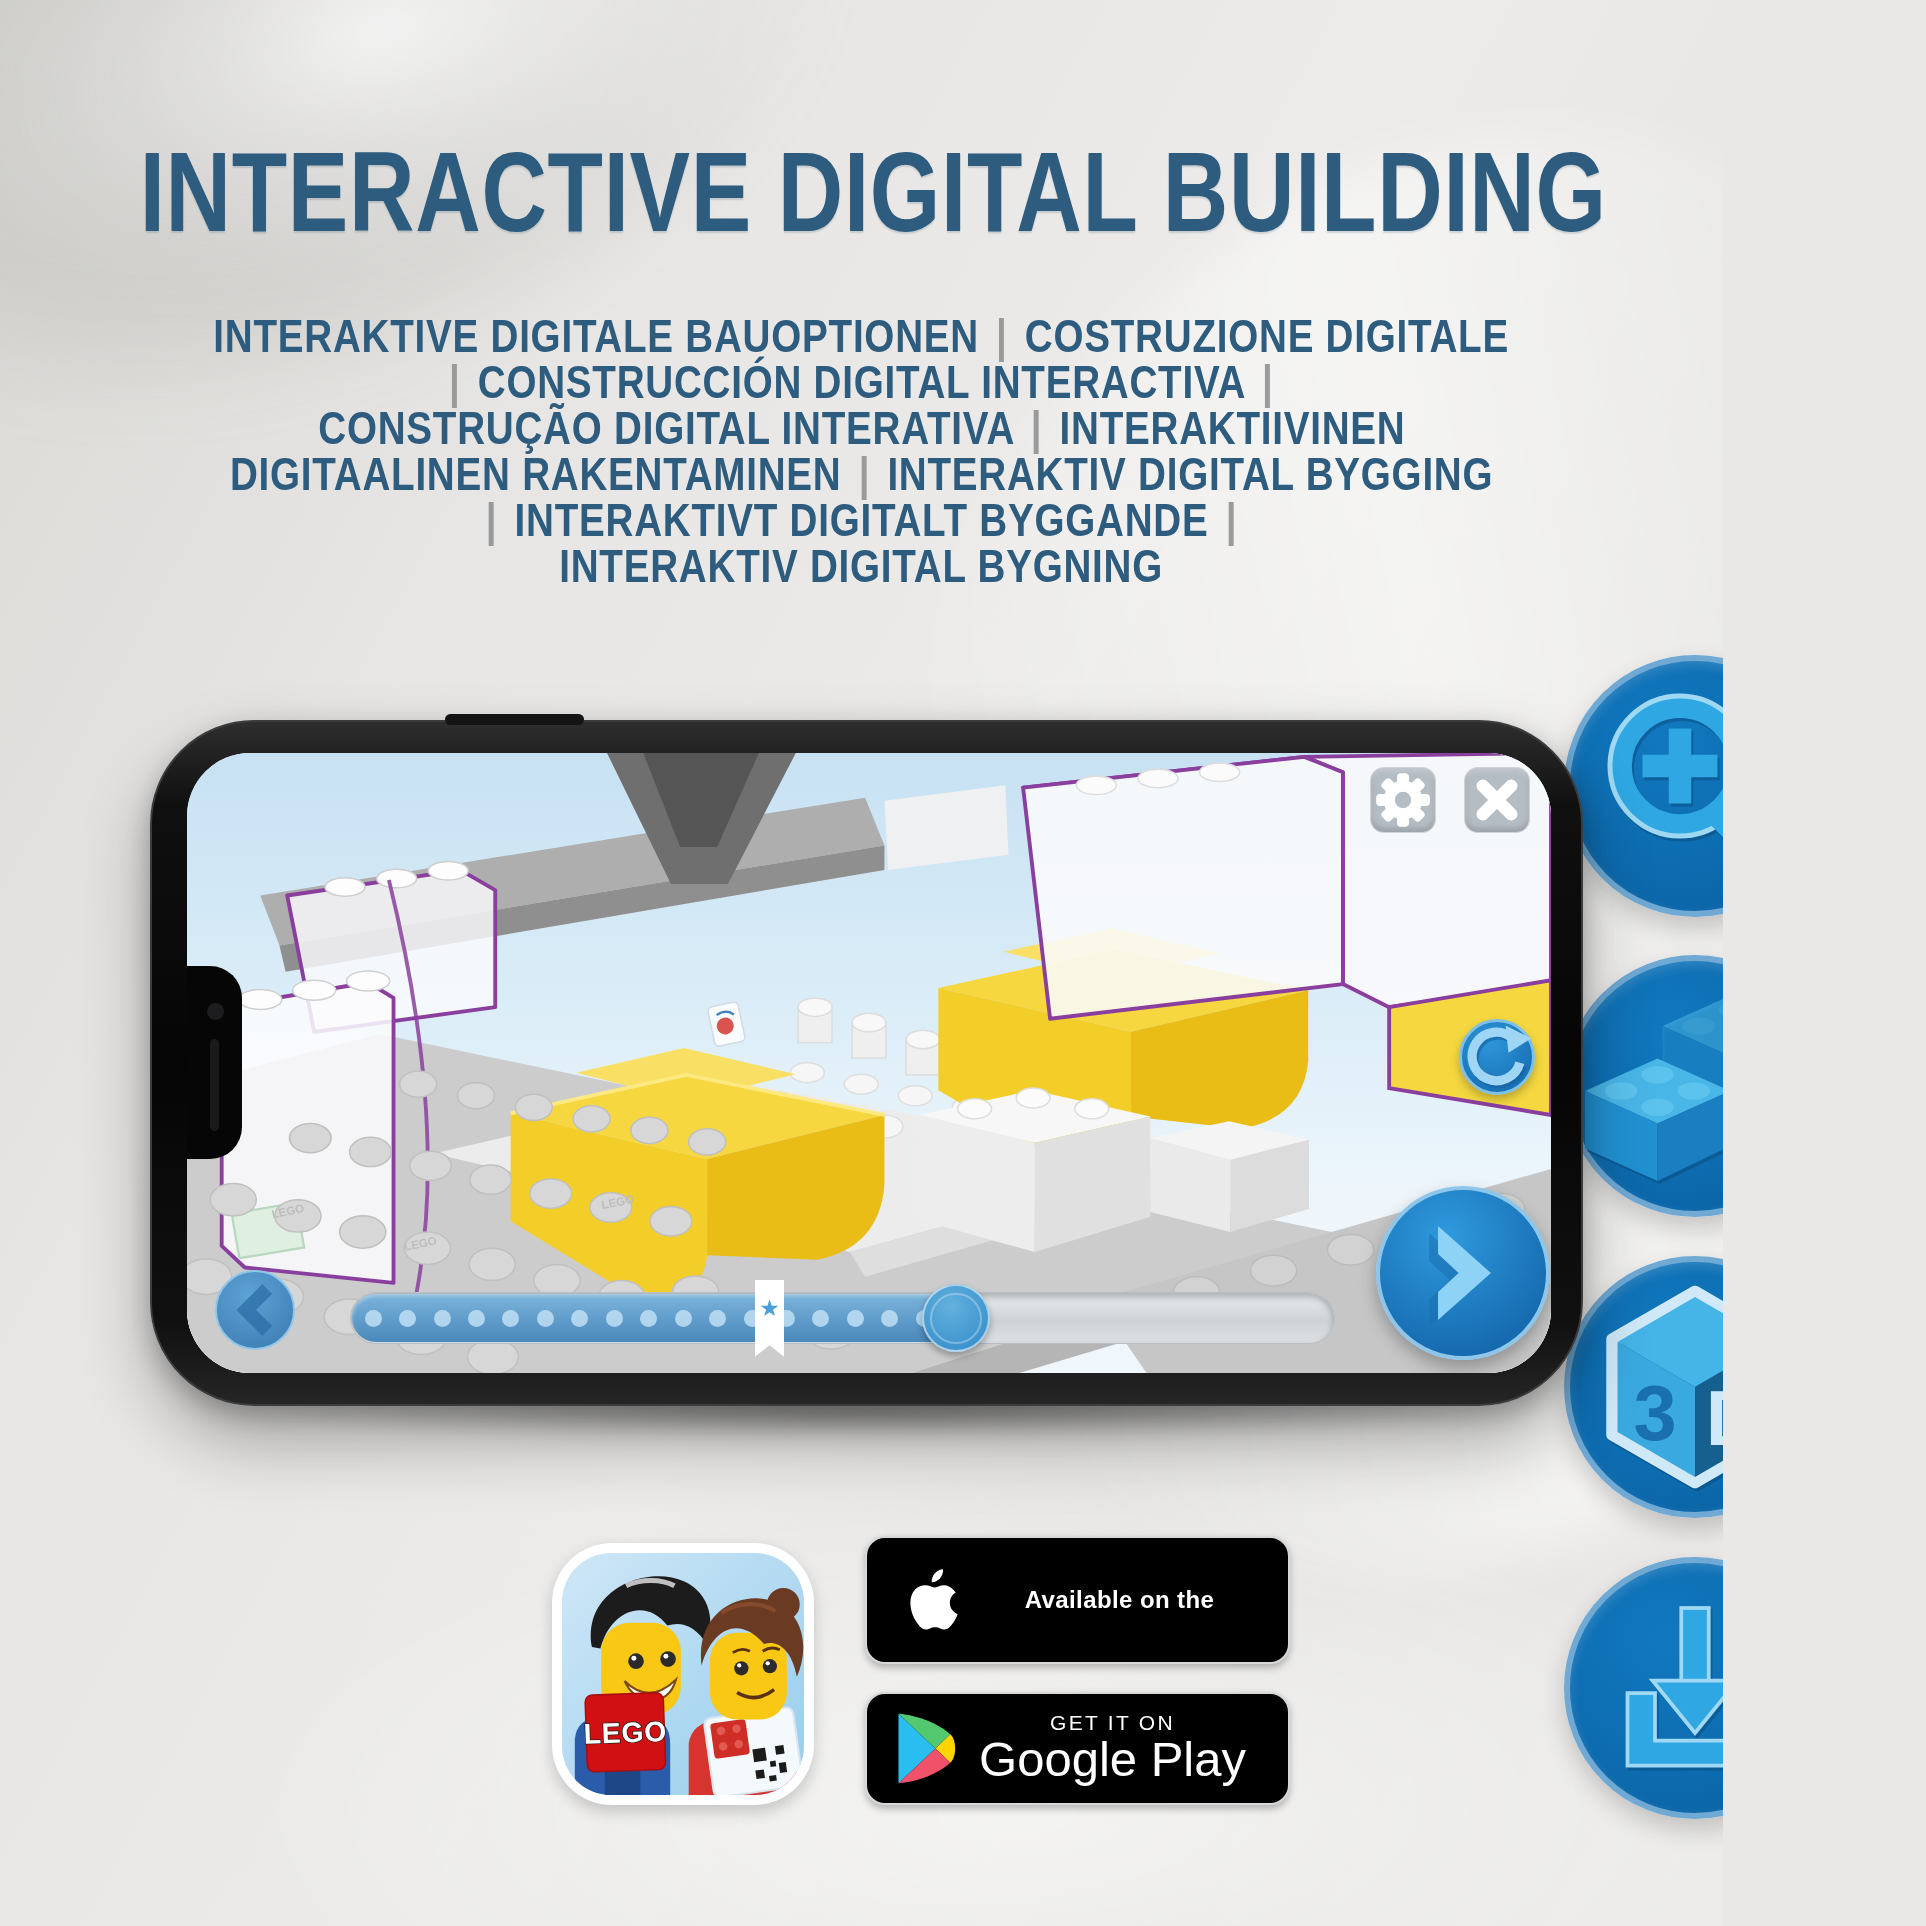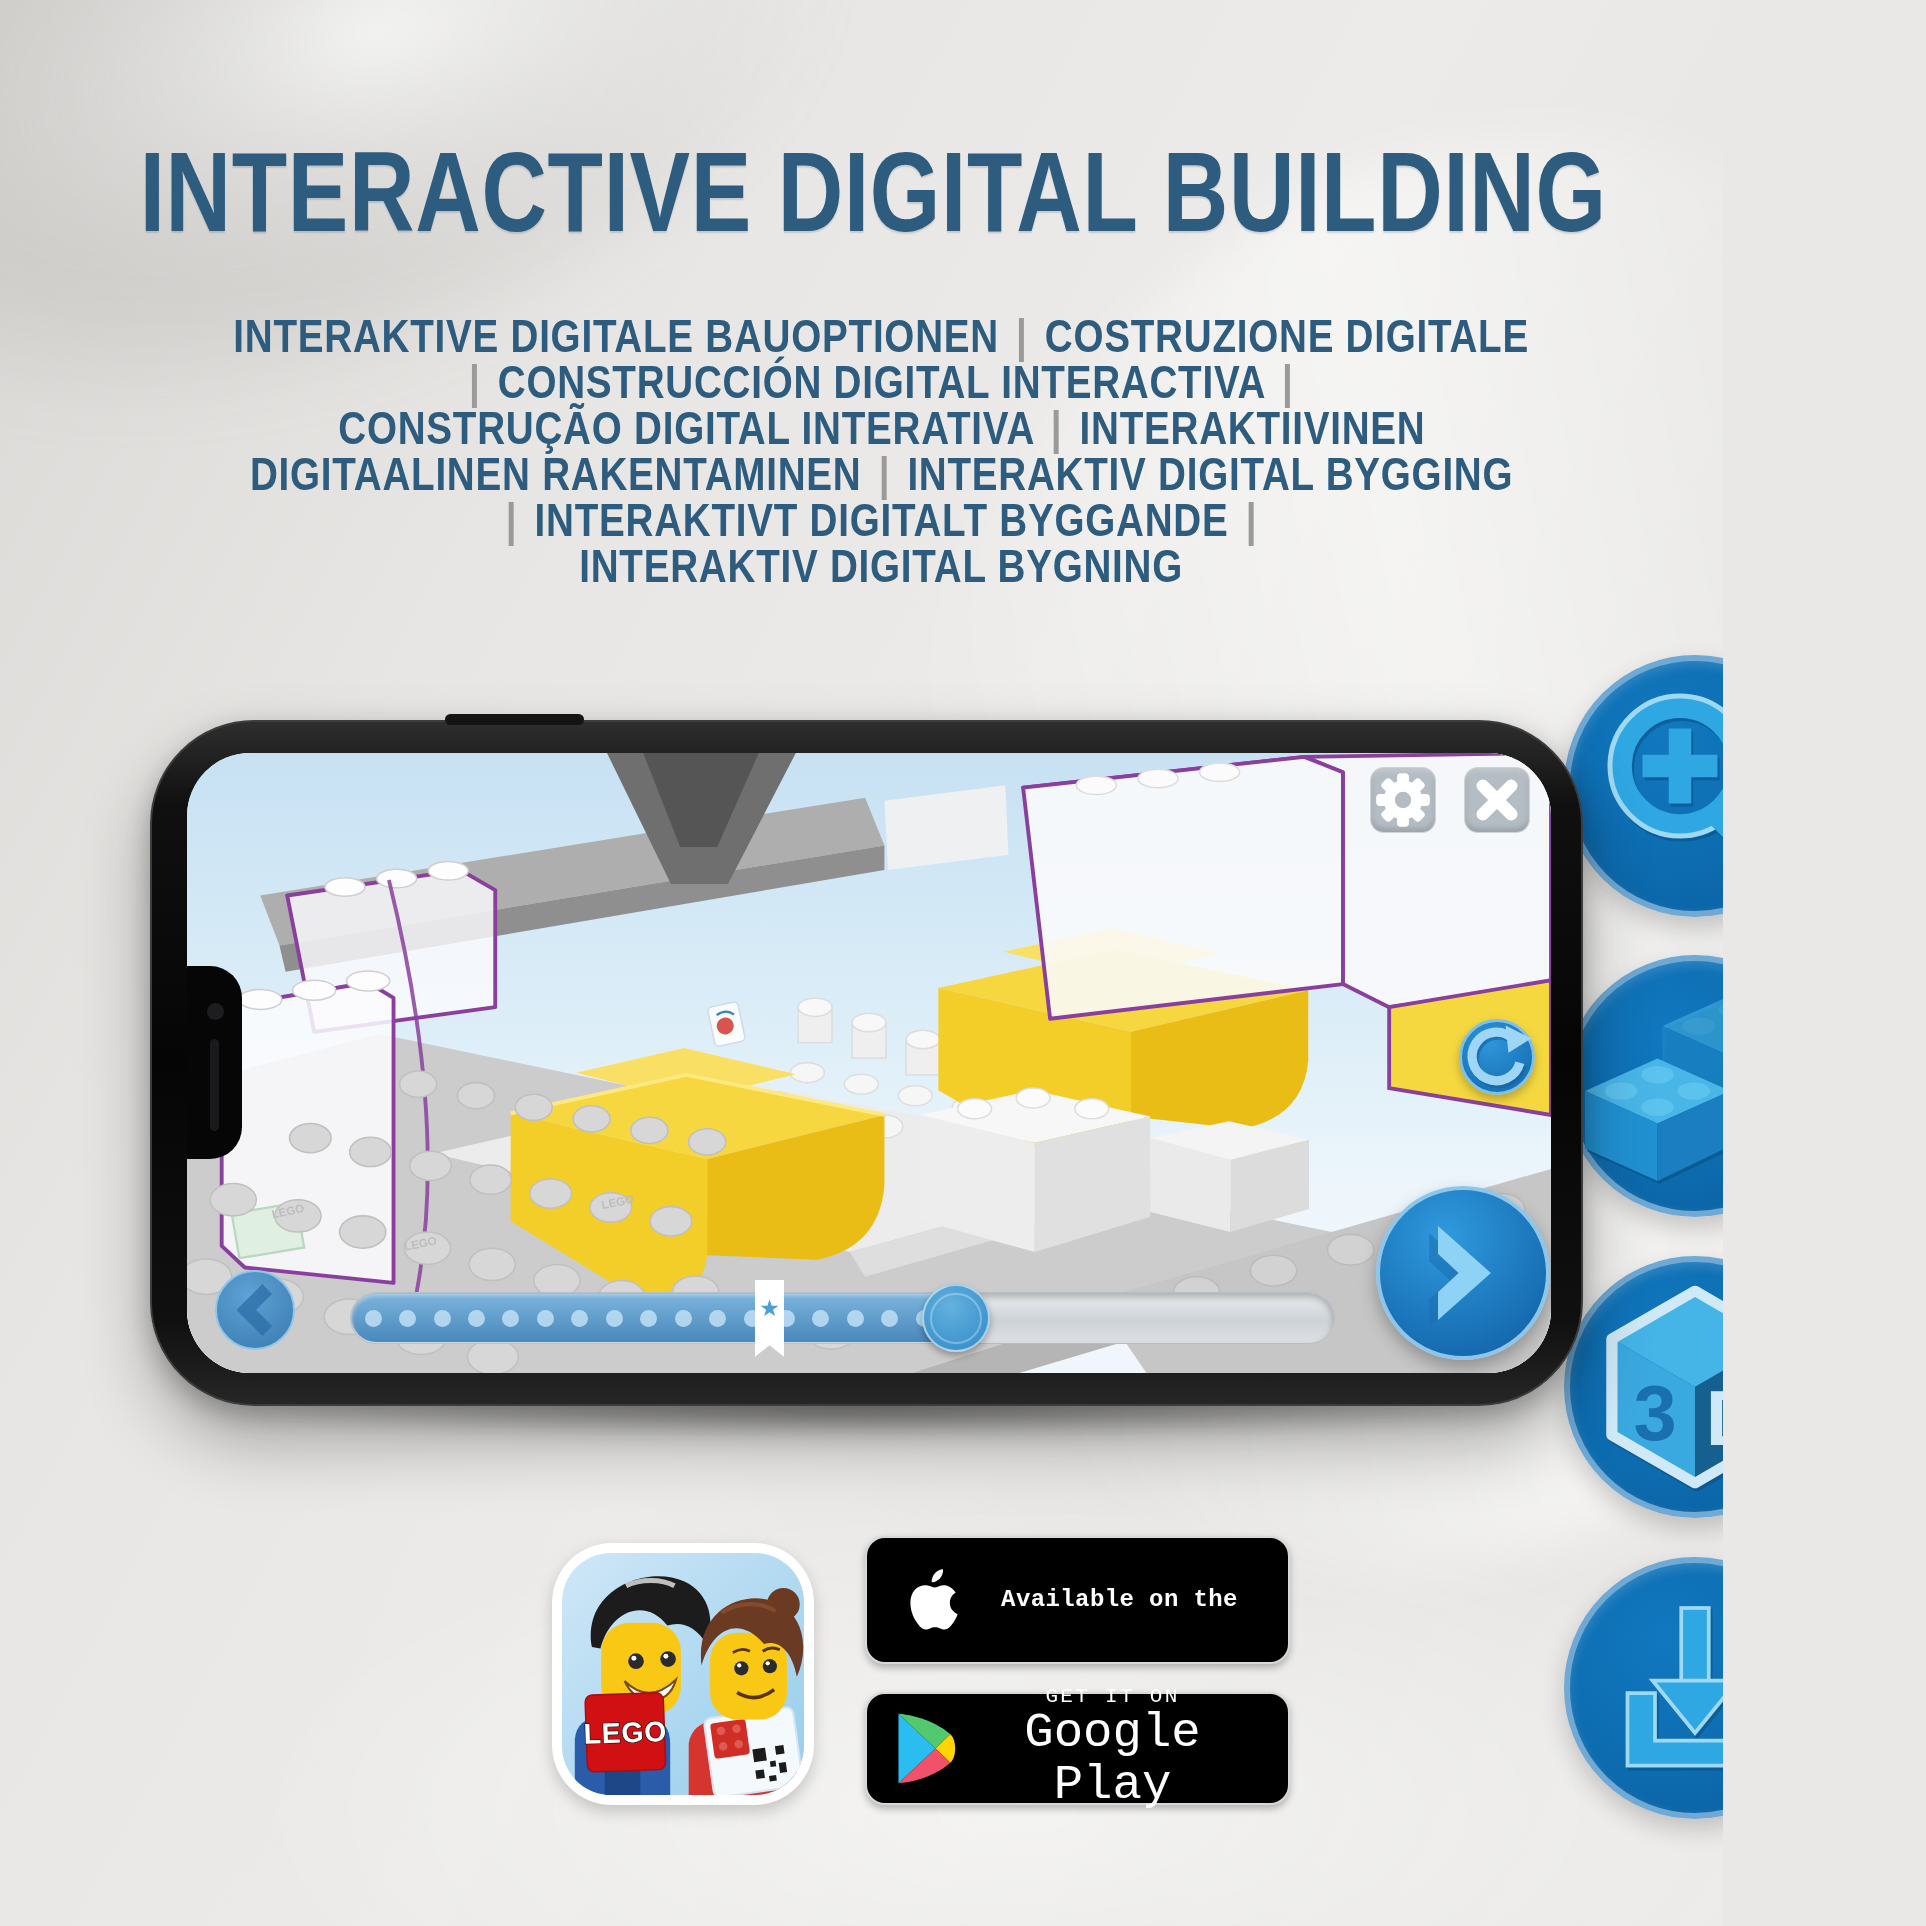--- a/index.html
+++ b/index.html
@@ -17,21 +17,21 @@
   .bg-wave.w3{right:-324px;top:123px;width:1156px;height:1464px;transform:rotate(18deg);
     background:linear-gradient(60deg,rgba(255,255,255,0) 20%,rgba(255,255,255,.5) 50%,rgba(255,255,255,0) 80%);}
   .bg-wave.w4{left:139px;bottom:-231px;width:1772px;height:693px;
     background:radial-gradient(ellipse at center,rgba(255,255,255,.55) 0%,rgba(255,255,255,0) 65%);}
 
   
   .title{position:absolute;top:129px;left:0;width:100%;text-align:center;z-index:2;}
   .title>span{display:inline-block;transform:scale(.84,1.04);font-size:108px;font-weight:bold;
     color:#2d5c7e;letter-spacing:0.8px;white-space:nowrap;
     text-shadow:0 2.3px 1.5px rgba(40,70,100,.18);}
-  .subtitle{position:absolute;top:314px;left:0;width:100%;text-align:center;z-index:2;margin-left:20px;}
+  .subtitle{position:absolute;top:314px;left:0;width:100%;text-align:center;z-index:2;}
   .sub-line{height:46px;line-height:46px;white-space:nowrap;}
   .sub-line>span.inner{display:inline-block;transform:scale(.92,1.1);font-size:42px;font-weight:bold;
     color:#2d5c7e;letter-spacing:0.8px;white-space:nowrap;}
   .sub-line .pipe{color:#9a9a9a;padding:0 6.2px;}
 
   
   .icon-circle{position:absolute;left:1564px;width:262px;height:262px;border-radius:50%;
     background:radial-gradient(circle at 38% 30%,#1178bf 0%,#0d6cb0 55%,#0a5f9f 100%);
     border:6.2px solid #6fa9d4;box-sizing:border-box;z-index:2;
     box-shadow:0 10.8px 23px rgba(0,0,0,.18), inset 0 4.6px 10.8px rgba(255,255,255,.15);}
@@ -106,21 +106,21 @@
   
   .lego-app-icon{position:absolute;left:552px;top:1543px;width:262px;height:262px;z-index:4;
     background:#fff;border-radius:60px;box-shadow:0 6.2px 15.4px rgba(0,0,0,.18);}
   .lego-app-icon .inner{position:absolute;inset:10px;border-radius:49px;overflow:hidden;}
   .store-badge{position:absolute;left:865px;width:425px;background:#000;border-radius:20px;z-index:4;
     border:2.3px solid #d8d8d8;box-sizing:border-box;display:flex;align-items:center;
     box-shadow:inset 0 0 0 2.3px #000,0 3.1px 7.7px rgba(0,0,0,.25);color:#fff;}
   .badge-appstore{top:1536px;height:128px;}
   .badge-gplay{top:1692px;height:113px;}
   .store-badge .blogo{flex:0 0 auto;margin-left:23px;}
-  .store-badge .btext{flex:1 1 auto;text-align:center;padding-right:24px;line-height:1.05;font-family:Liberation Mono, monospace;}
+  .store-badge .btext{flex:1 1 auto;text-align:center;padding-right:24px;line-height:1.05;}
   .badge-appstore .l1{font-size:24px;font-weight:bold;letter-spacing:0.4px;}
   .badge-appstore .l2{font-size:52px;font-weight:normal;letter-spacing:0;}
   .badge-gplay .l1{font-size:21px;letter-spacing:2.3px;font-weight:normal;}
   .badge-gplay .l2{font-size:49px;font-weight:normal;}
 </style>
 </head>
 <body>
 
 <div class="canvas">
   <div class="bg-base"></div>

